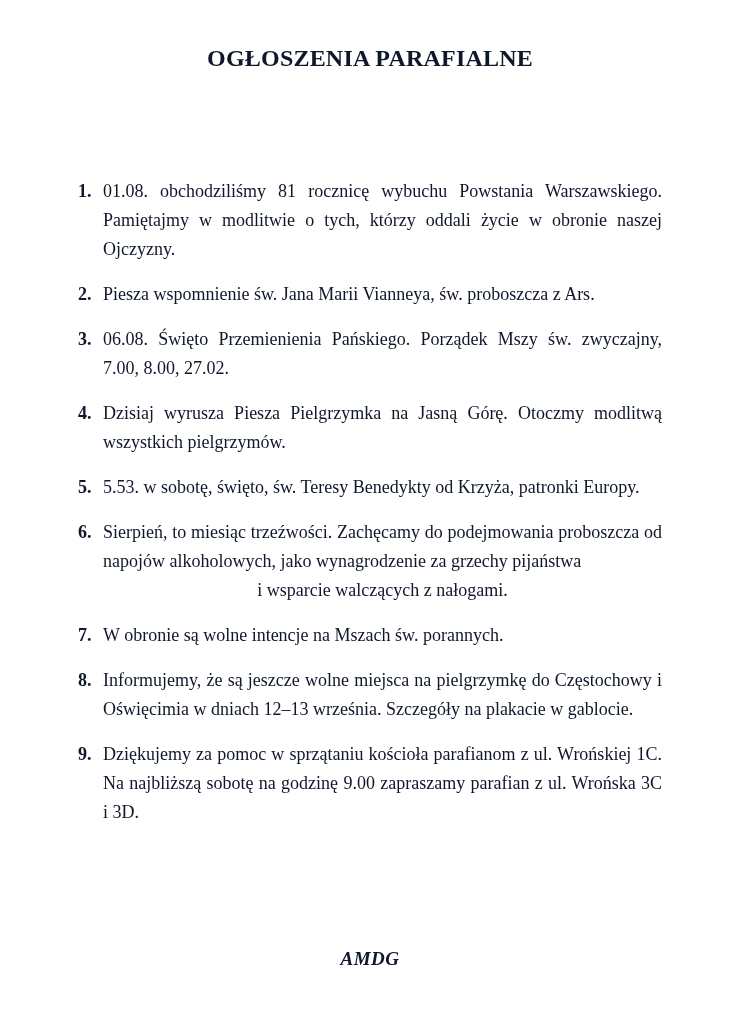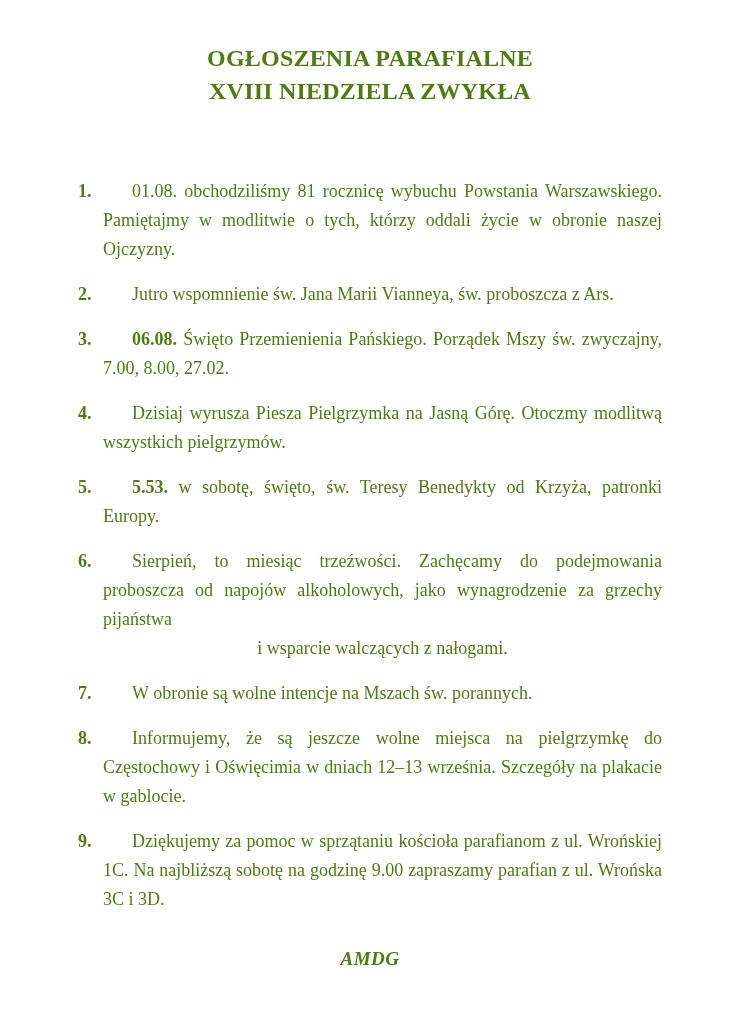--- a/index.html
+++ b/index.html
@@ -5,21 +5,21 @@
   html, body {
     margin: 0;
     padding: 0;
     background: #ffffff;
   }
   .page {
     position: relative;
     width: 740px;
     height: 1024px;
     background: #ffffff;
-    color: #4d7c0f;
+    color: #0f172a;
     font-family: "Liberation Serif", "DejaVu Serif", serif;
     overflow: hidden;
   }
   .doc-header {
     padding-top: 42px;
     text-align: center;
     font-weight: bold;
     font-size: 24px;
     line-height: 33px;
     letter-spacing: 0.2px;
@@ -43,22 +43,21 @@
     flex: none;
     width: 25px;
     font-weight: bold;
   }
   .item-body {
     flex: 1;
     width: 559px;
     text-align: justify;
   }
   .item-body b {
-    font-weight: bold;
-    margin-left: 29px;
+    font-weight: normal;
   }
   .forced-line {
     display: block;
     text-align: center;
   }
   .doc-footer {
     position: absolute;
     top: 948px;
     left: 0;
     width: 740px;
@@ -69,31 +68,30 @@
     letter-spacing: 0.5px;
   }
 </style>
 </head>
 <body>
 
 <div class="page">
 
   <div class="doc-header">
     <div>OGŁOSZENIA PARAFIALNE</div>
-    <div>XVIII NIEDZIELA ZWYKŁA</div>
   </div>
 
   <ol class="announcement-list">
     <li>
       <span class="item-number">1.</span>
       <span class="item-body"><b></b><span>01.08. obchodziliśmy 81 rocznicę wybuchu Powstania Warszawskiego. Pamiętajmy w modlitwie o tych, którzy oddali życie w obronie naszej Ojczyzny.</span><span class="forced-line"></span></span>
     </li>
     <li>
       <span class="item-number">2.</span>
-      <span class="item-body"><b></b><span>Jutro wspomnienie św. Jana Marii Vianneya, św. proboszcza z Ars.</span><span class="forced-line"></span></span>
+      <span class="item-body"><b></b><span>Piesza wspomnienie św. Jana Marii Vianneya, św. proboszcza z Ars.</span><span class="forced-line"></span></span>
     </li>
     <li>
       <span class="item-number">3.</span>
       <span class="item-body"><b>06.08.</b><span> Święto Przemienienia Pańskiego. Porządek Mszy św. zwyczajny, 7.00, 8.00, 27.02.</span><span class="forced-line"></span></span>
     </li>
     <li>
       <span class="item-number">4.</span>
       <span class="item-body"><b></b><span> Dzisiaj wyrusza Piesza Pielgrzymka na Jasną Górę. Otoczmy modlitwą wszystkich pielgrzymów.</span><span class="forced-line"></span></span>
     </li>
     <li>

